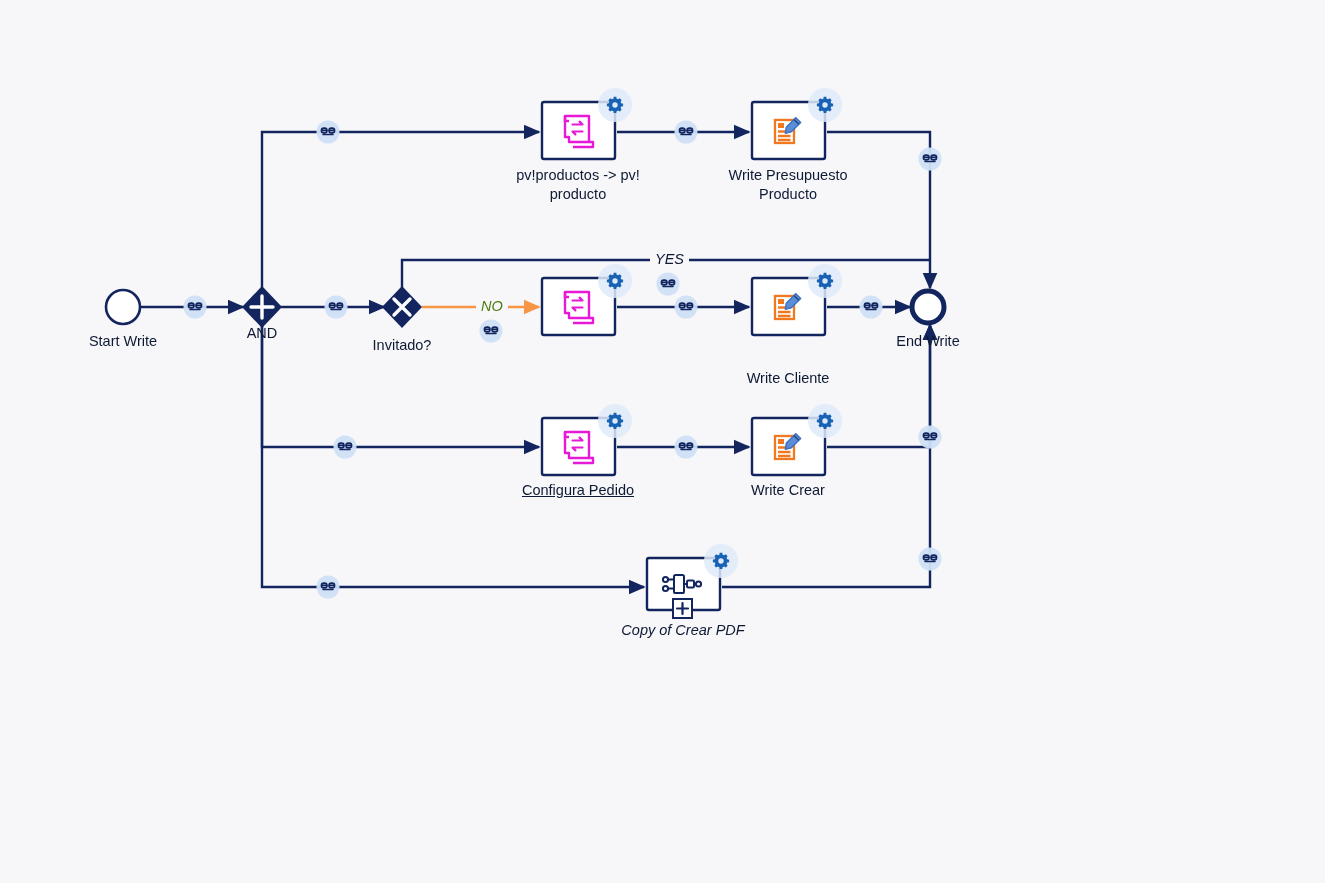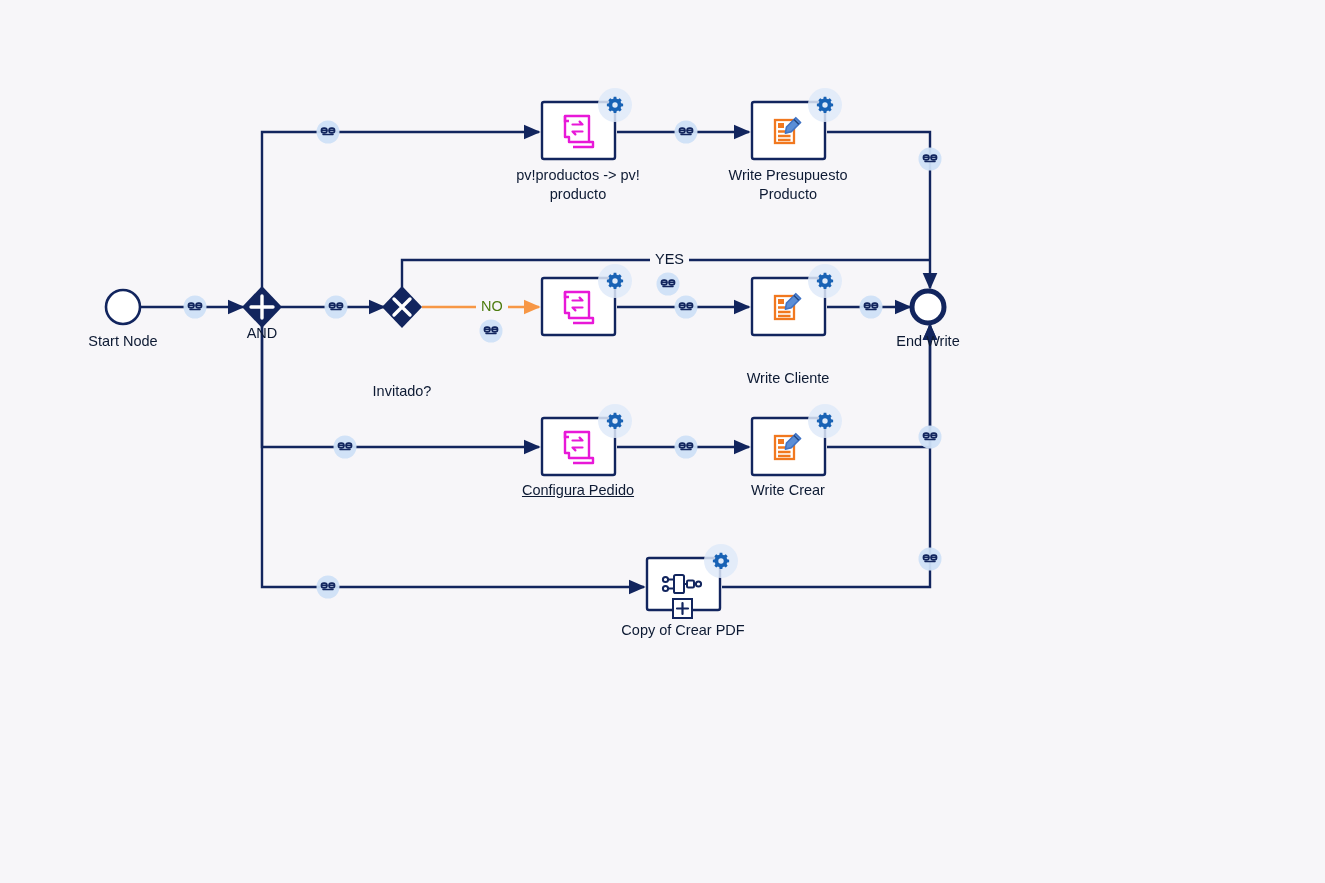--- a/index.html
+++ b/index.html
@@ -38,20 +38,21 @@
     pointer-events: none;
   }
   .edge-label {
     position: absolute;
     font-family: "Liberation Sans", sans-serif;
     font-size: 14.5px;
     color: #0d1a33;
     background: #f7f6f9;
     padding: 0 5px;
     white-space: nowrap;
+    font-style: italic;
   }
   .edge-label.no-label {
     color: #4d7c0f;
   }
 </style>
 </head>
 <body>
 
 <div id="canvas-root">
 
@@ -210,40 +211,40 @@
       <use href="#link-badge-g" x="686" y="307"></use>
       <use href="#link-badge-g" x="686" y="132"></use>
       <use href="#link-badge-g" x="686" y="447"></use>
       <use href="#link-badge-g" x="871" y="307"></use>
       <use href="#link-badge-g" x="930" y="159"></use>
       <use href="#link-badge-g" x="930" y="437"></use>
       <use href="#link-badge-g" x="930" y="559"></use>
     </g>
   </svg>
 
-  <div class="node-label" style="left:43px; top:332px; width:160px;">Start Node</div>
+  <div class="node-label" style="left:43px; top:332px; width:160px;">Start Write</div>
 
   <div class="node-label" style="left:182px; top:324px; width:160px;">AND</div>
 
-  <div class="node-label" style="left:322px; top:336px; width:160px;margin-top:46px;">Invitado?</div>
+  <div class="node-label" style="left:322px; top:336px; width:160px;">Invitado?</div>
 
   <div class="node-label" style="left:678px; top:166px; width:220px;">Write Presupuesto
 Producto</div>
 
   <div class="node-label" style="left:468px; top:166px; width:220px;">pv!productos -&gt; pv!
 producto</div>
 
 
   <div class="node-label" style="left:688px; top:341px; width:200px;margin-top:28px;">Write Cliente</div>
 
   <div class="node-label" style="left:478px; top:481px; width:200px;text-decoration:underline;">Configura Pedido</div>
 
   <div class="node-label" style="left:688px; top:481px; width:200px;">Write Crear</div>
 
-  <div class="node-label" style="left:583px; top:621px; width:200px;">Copy of Crear PDF</div>
+  <div class="node-label" style="left:583px; top:621px; width:200px;font-style:italic;">Copy of Crear PDF</div>
 
   <div class="node-label" style="left:848px; top:332px; width:160px;">End Write</div>
 
   <div class="edge-label" style="left:650px; top:251px;">YES</div>
 
   <div class="edge-label no-label" style="left:476px; top:298px;">NO</div>
 
 </div>
 
 </body></html>

